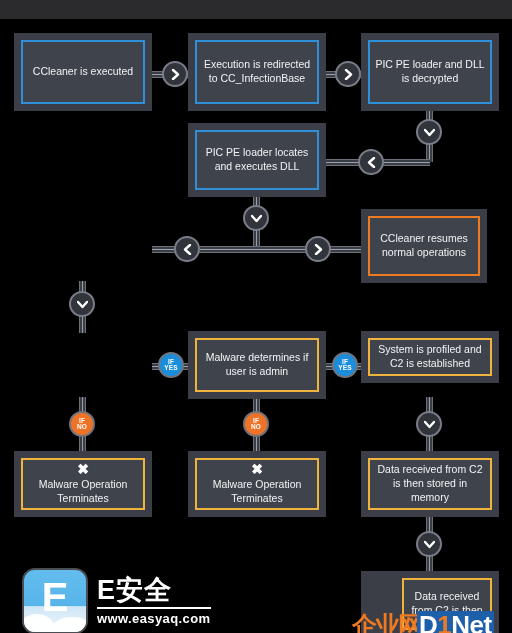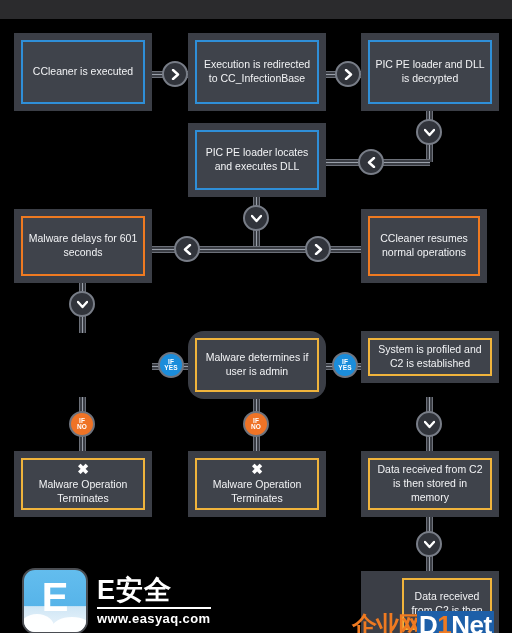--- a/index.html
+++ b/index.html
@@ -263,34 +263,29 @@
       <span>PIC PE loader locates and executes DLL</span>
     </div>
   </div>
 
   <div class="node blue" style="left:361px; top:14px;  width:138px; height:78px;">
     <div class="inner">
       <span>PIC PE loader and DLL is decrypted</span>
     </div>
   </div>
 
-  <div class="node orange" style="left:14px;  top:190px; width:138px; height:74px;">
-    <div class="inner">
-      <span>Malware delays for 601 seconds</span>
-    </div>
-  </div>
 
   <div class="node orange" style="left:361px; top:190px; width:126px; height:74px;">
     <div class="inner">
       <span>CCleaner resumes normal operations</span>
     </div>
   </div>
 
 
-  <div class="node amber" style="left:188px; top:312px; width:138px; height:68px;border-radius:16px;">
+  <div class="node amber" style="left:188px; top:312px; width:138px; height:68px;">
     <div class="inner">
       <span>Malware determines if user is admin</span>
     </div>
   </div>
 
   <div class="node amber" style="left:361px; top:312px; width:138px; height:52px;">
     <div class="inner">
       <span>System is profiled and C2 is established</span>
     </div>
   </div>

